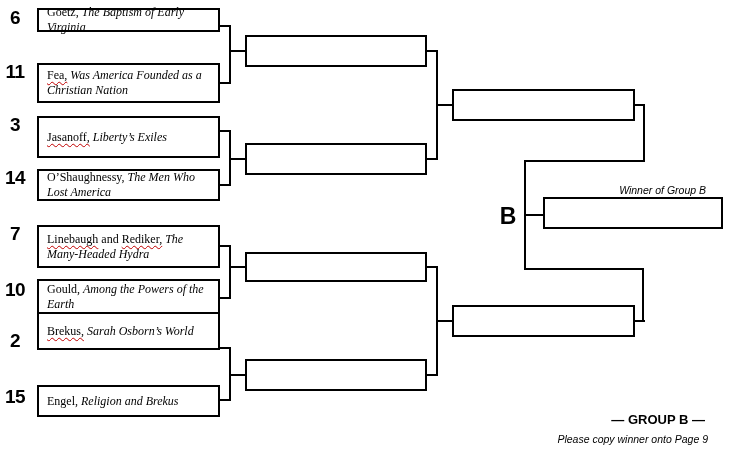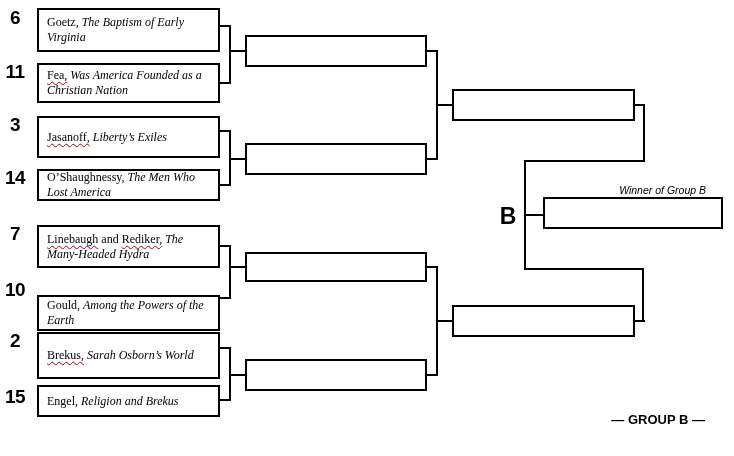--- a/index.html
+++ b/index.html
@@ -8,27 +8,27 @@
 
   
   .ln{position:absolute;background:#000;}
   .ln.h{height:2px;}
   .ln.v{width:2px;}
 
   
   .mbox{position:absolute;left:37px;width:183px;box-sizing:border-box;
         border:2px solid #000;background:#fff;display:flex;align-items:center;
         font:12px/15px "Liberation Serif",serif;padding:0 10px 0 8px;}
-  .m-0{top:8px;height:44px}
+  .m-0{top:8px;height:24px}
   .m-1{top:63px;height:40px}
   .m-2{top:116px;height:42px}
   .m-3{top:169px;height:32px}
   .m-4{top:225px;height:43px}
-  .m-5{top:295px;height:36px}
-  .m-6{top:332px;height:47px}
+  .m-5{top:279px;height:36px}
+  .m-6{top:312px;height:38px}
   .m-7{top:385px;height:32px}
   .flagged{text-decoration:underline wavy #c00000;text-decoration-thickness:1px;
            text-underline-offset:2px;text-decoration-skip-ink:none;}
   .title{font-style:italic;}
 
   
   .seed{position:absolute;left:0;width:30px;text-align:center;
         font-family:"Liberation Sans",sans-serif;font-weight:900;
         font-size:19px;line-height:19px;letter-spacing:-0.5px;}
   .seed-0{top:8px}
@@ -148,14 +148,15 @@
   <div class="ln h" style="left:524px;top:214px;width:20px"></div>
   <div class="ln h" style="left:524px;top:268px;width:120px"></div>
   <div class="ln v" style="left:642px;top:268px;height:54px"></div>
   <div class="ln h" style="left:633px;top:320px;width:12px"></div>
 
   <div class="b-letter">B</div>
   <div class="winner-label">Winner of Group B</div>
   <div class="slot final-box"></div>
 
   <div class="group-label">— GROUP B —</div>
+  <div class="footer-note">Please copy winner onto Page 9</div>
 
 </div>
 
 </body></html>

